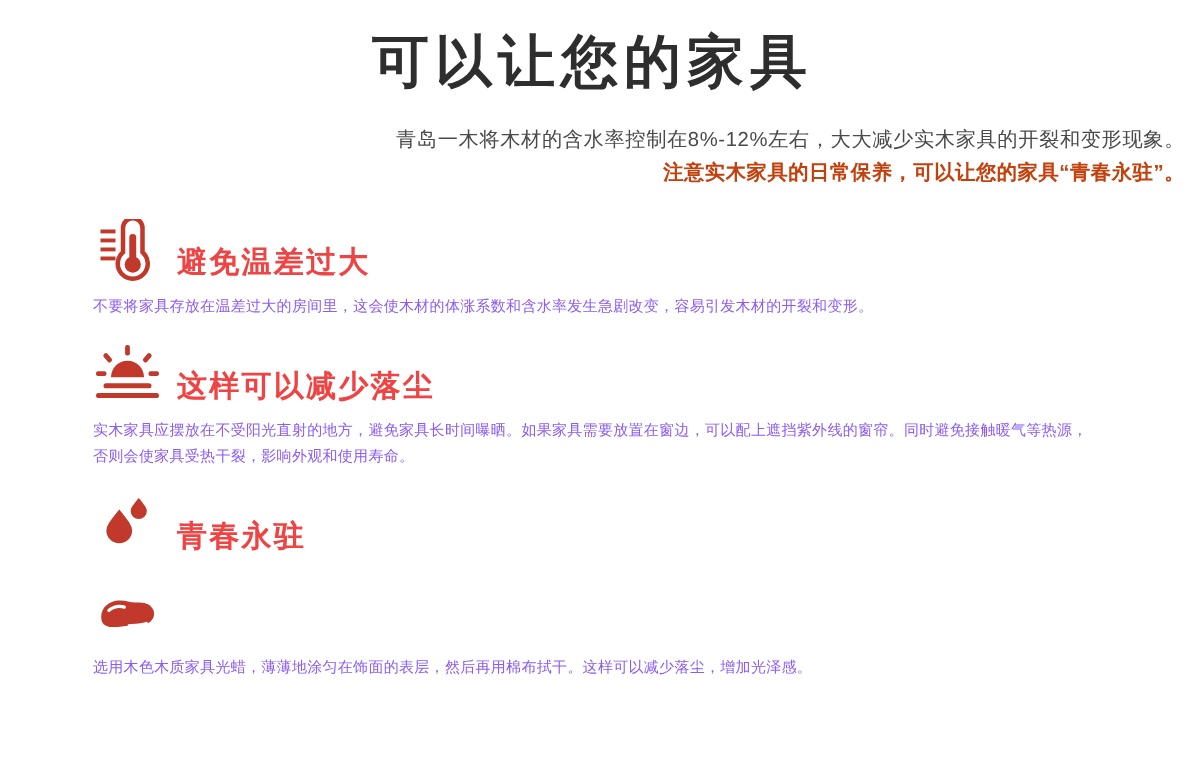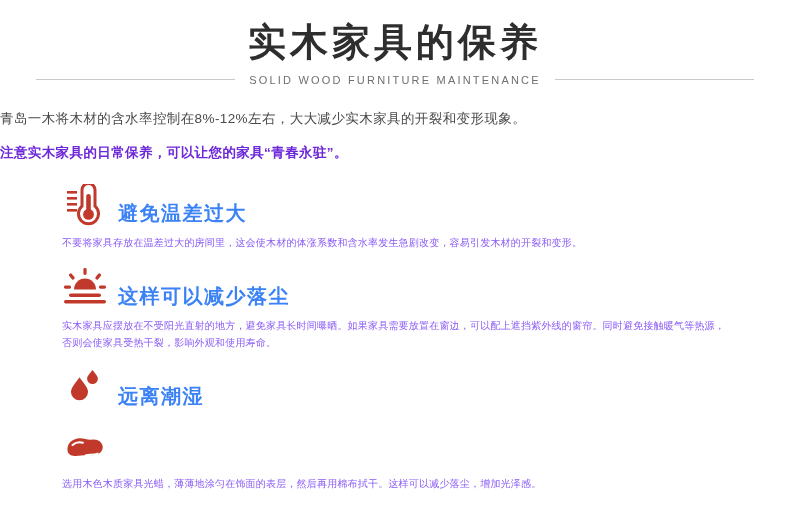--- a/index.html
+++ b/index.html
@@ -55,32 +55,32 @@
     right: 36px;
     top: 11px;
     height: 1px;
     background: #c9c9c9;
     z-index: 1;
   }
 
   
   .intro {
     margin-top: 20px;
-    text-align: left;
+    text-align: right;
   }
   .intro-line1 {
     font-size: 13.5px;
     color: #4a4a4a;
     letter-spacing: 0.4px;
   }
   .intro-line2 {
-    margin-top: 16px;
+    margin-top: 4px;
     font-size: 13.5px;
     font-weight: bold;
-    color: #6d28d9;
+    color: #c2410c;
     letter-spacing: 0.4px;
   }
 
   
   .sections {
     margin-top: 22px;
     padding: 0 56px 0 62px;
   }
   .section {
     position: relative;
@@ -96,21 +96,21 @@
     height: 42px;
     position: relative;
     flex: 0 0 46px;
     display: flex;
     align-items: flex-end;
     justify-content: center;
   }
   .sec-title {
     font-size: 20px;
     font-weight: bold;
-    color: #3b82f6;
+    color: #ef4444;
     letter-spacing: 1.5px;
     margin-left: 10px;
     line-height: 1.1;
     padding-bottom: 2px;
   }
   .sec-body {
     margin-top: 8px;
     font-size: 10px;
     line-height: 1.72;
     color: #8b5cf6;
@@ -122,25 +122,21 @@
   
   svg { display: block; }
 
 </style>
 </head>
 <body>
 
 <div class="page">
 
   <div class="header">
-    <div class="title-cn">实木家具的保养</div>
-    <div class="title-en-wrap">
-      <div class="rule"></div>
-      <span class="title-en">SOLID WOOD FURNITURE  MAINTENANCE</span>
-    </div>
+    <div class="title-cn">可以让您的家具</div>
   </div>
 
   <div class="intro">
     <div class="intro-line1">青岛一木将木材的含水率控制在8%-12%左右，大大减少实木家具的开裂和变形现象。</div>
     <div class="intro-line2">注意实木家具的日常保养，可以让您的家具“青春永驻”。</div>
   </div>
 
   <div class="sections">
 
     <div class="section sec-1">
@@ -191,21 +187,21 @@
     <div class="section sec-3">
       <div class="sec-head">
         <div class="icon-box">
           <svg width="40" height="42" viewBox="0 0 40 42" aria-hidden="true">
 
             <path d="M27.5 3 c3.6 4.4 5.4 6.6 5.4 8.6 a5.4 5.4 0 0 1 -10.8 0 c0 -2 1.8 -4.2 5.4 -8.6 z" fill="#c0392b"></path>
 
             <path d="M14.5 9 c6.4 8 9.6 11.6 9.6 15.6 a9.6 9.6 0 0 1 -19.2 0 c0 -4 3.2 -7.6 9.6 -15.6 z" fill="#c0392b" stroke="#ffffff" stroke-width="2"></path>
           </svg>
         </div>
-        <div class="sec-title">远离潮湿</div>
+        <div class="sec-title">青春永驻</div>
       </div>
     </div>
 
     <div class="section sec-4">
       <div class="sec-head">
         <div class="icon-box">
           <svg width="48" height="42" viewBox="0 0 48 42" aria-hidden="true">
             <path d="M6 27 c-1.5 -7 3 -12.5 10 -13.8 c6 -1.1 9.5 1.6 14.5 1.2 c6 -0.5 10 1.5 11.5 5.2 c1.6 4 -0.6 8.4 -5.4 10 c-6 2 -11 0.6 -16.5 1.4 c-6 0.9 -12.3 1.1 -14.1 -4 z" fill="#c0392b"></path>
             <path d="M11 20 c3 -2.6 7 -3.4 10.8 -2.4" fill="none" stroke="#ffffff" stroke-width="2.2" stroke-linecap="round"></path>
             <path d="M25 30.5 c4.4 -0.6 8.6 -0.2 12.2 -1.6" fill="none" stroke="#ffffff" stroke-width="2" stroke-linecap="round"></path>

